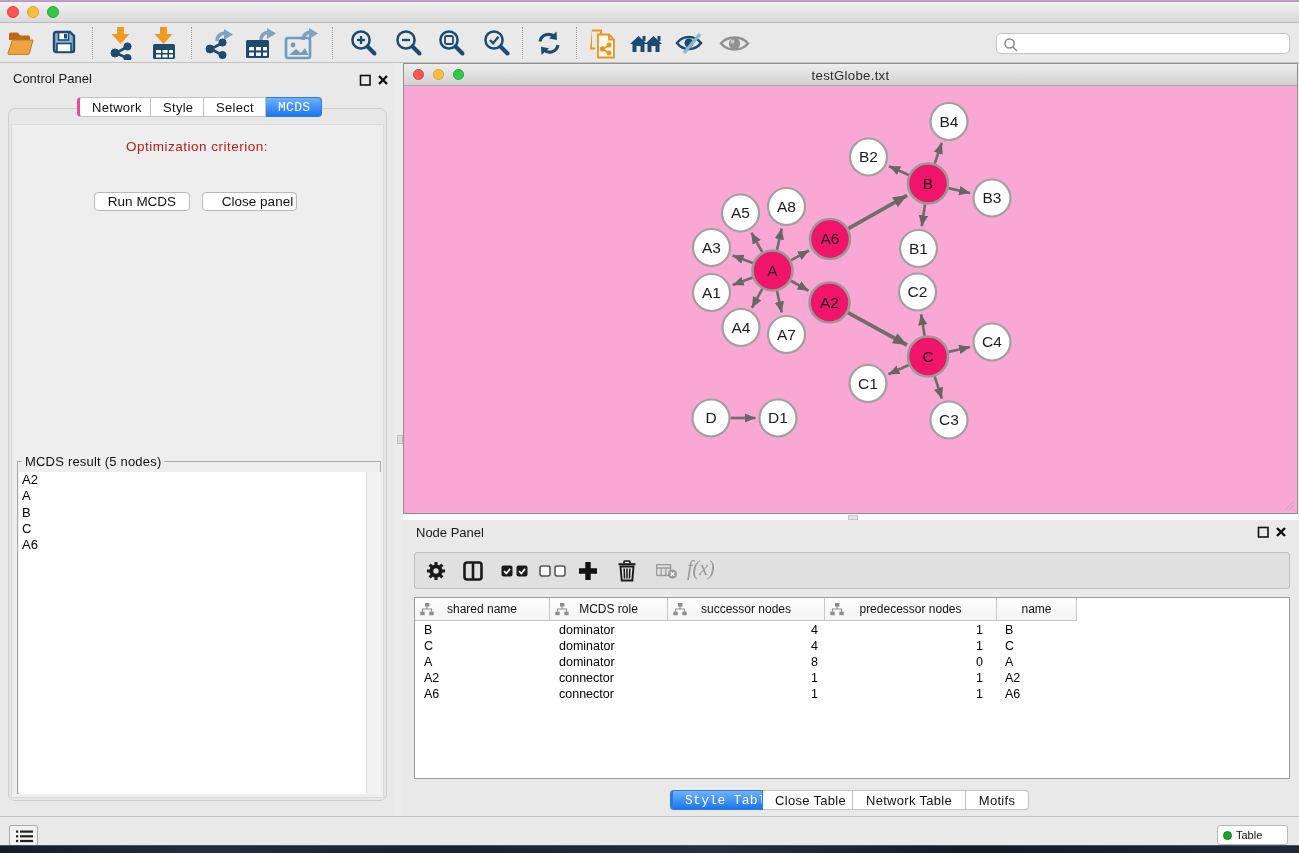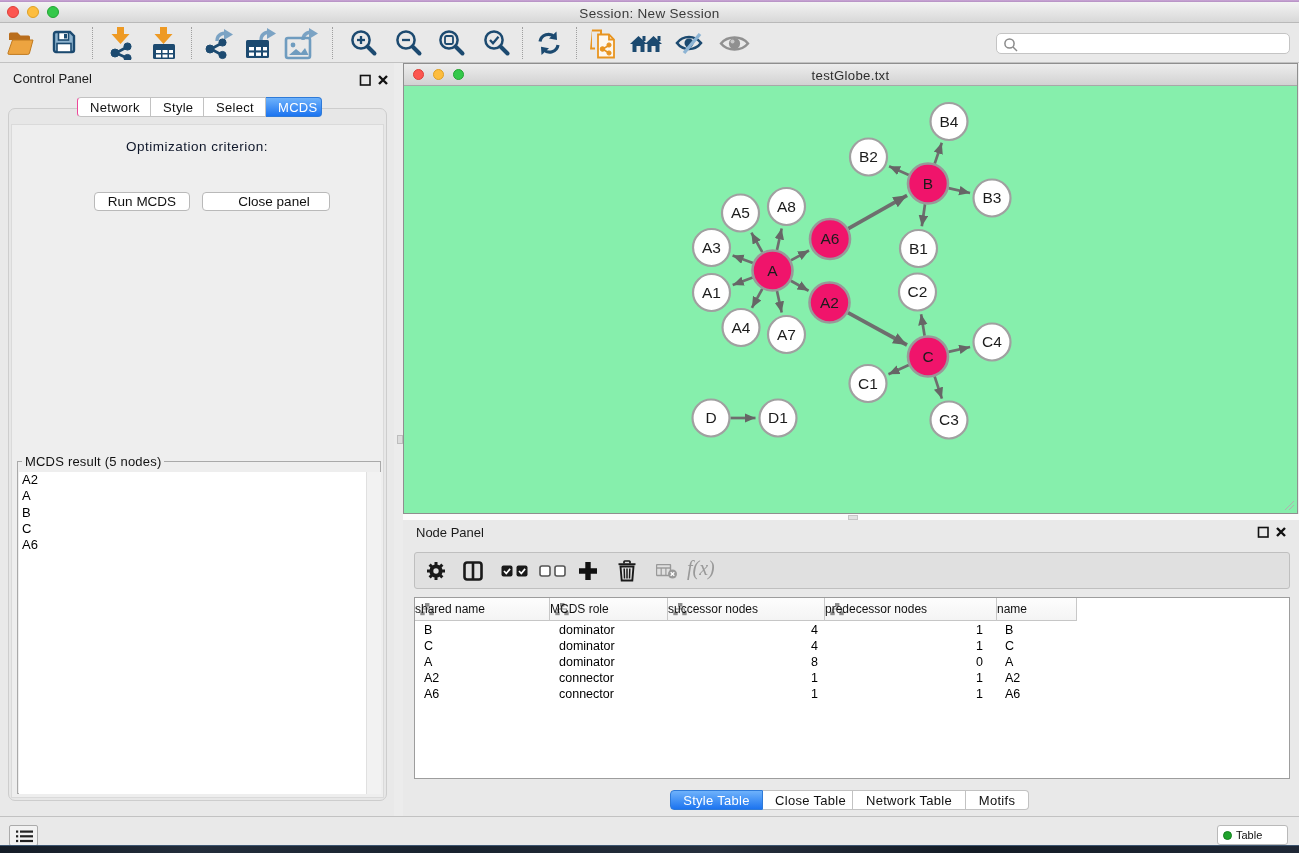--- a/index.html
+++ b/index.html
@@ -16,76 +16,75 @@
 #maintitle { position:absolute; left:0; right:0; top:4px; text-align:center; font-size:13.5px; letter-spacing:0.3px; color:#3a3a3a; }
 #toolbar { left:0; top:23px; width:1299px; height:40px; background:#e9e9e9; border-bottom:1px solid #c2c2c2; }
 .tdiv { position:absolute; top:4px; height:32px; width:0; border-left:1px dotted #9f9f9f; }
 #searchbox { position:absolute; left:996px; top:10px; width:294px; height:21px; background:#fff; border:1px solid #c4c4c4; border-radius:5px; }
 
 #ctrlpanel { left:0; top:63px; width:394px; height:753px; background:#e9e9e9; }
 #cp-title { position:absolute; left:13px; top:8px; font-size:13px; color:#1b1b1b; }
 .winbtns { position:absolute; top:11px; }
 #cp-tabs { position:absolute; left:77px; top:34px; height:20px; display:flex; font-size:13px; }
 .seg { background:#fff; border:1px solid #c2c2c2; border-left:none; padding:0 12px; line-height:19px; color:#111; text-align:center; letter-spacing:0.3px; white-space:nowrap; overflow:hidden; }
-.seg.first { border-left:1px solid #ec4899; border-radius:4px 0 0 4px; }
+.seg.first { border-left:3px solid #ec4899; border-radius:4px 0 0 4px; }
 .seg.last { border-radius:0 4px 4px 0; }
-.seg.sel { background:linear-gradient(#6eb2fb,#1c74f0); color:#fff; border-color:#2e7ad8; }
+.seg.sel { background:linear-gradient(#6eb2fb,#1c74f0); color:#fff; border-color:#2e7ad8;font-family:Liberation Mono, monospace; }
 #cp-pane { position:absolute; left:8px; top:45px; width:379px; height:693px; background:#e7e7e7; border:1px solid #cdcdcd; border-radius:7px; }
 #cp-inner { position:absolute; left:11px; top:61px; width:373px; height:674px; background:#eeeeee; border:1px solid #dadada; }
-#optlabel { position:absolute; left:0; width:100%; top:76px; text-align:center; font-size:13.5px; letter-spacing:0.5px; color:#0f172a; }
+#optlabel { position:absolute; left:0; width:100%; top:76px; text-align:center; font-size:13.5px; letter-spacing:0.5px; color:#b91c1c; }
 #dropdown { position:absolute; left:43px; top:95px; width:312px; height:21px; background:#fff; border:1px solid #b6b6b6; border-radius:5px; }
 #dropdown .txt { position:absolute; left:13px; top:3px; font-size:13px; letter-spacing:0.45px; color:#111; }
 #dropdown .step { position:absolute; right:-1px; top:-1px; width:18px; height:21px; background:linear-gradient(#4f96f7,#1d6ff2); border-radius:0 5px 5px 0; }
 .btn { position:absolute; top:129px; height:19px; background:#fff; border:1px solid #b9b9b9; border-radius:4px; font-size:13.5px; color:#111; text-align:center; line-height:17px; }
 #fieldset { position:absolute; left:17px; top:398px; width:364px; height:333px; border:1px solid #a9a9a9; }
 #legend { position:absolute; left:4px; top:-8px; background:#eeeeee; padding:0 3px; font-size:13px; letter-spacing:0.2px; color:#111; }
 #listbox { position:absolute; left:1px; top:10px; width:362px; height:322px; background:#fff; font-size:13px; color:#000; }
 #listbox .it { padding-left:3px; height:16.3px; line-height:16.3px; }
 #lb-scroll { position:absolute; right:0; top:0; width:15px; height:100%; background:#f2f2f2; border-left:1px solid #e0e0e0; }
 
 #vdiv { left:394px; top:63px; width:9px; height:753px; background:#ececec; }
 #vdiv .handle { position:absolute; left:3px; top:372px; width:6px; height:9px; background:#dcdcdc; border:1px solid #bdbdbd; }
 #desktop { left:403px; top:63px; width:896px; height:450px; background:#ececec; }
-#netwin { position:absolute; left:0; top:0; width:895px; height:451px; background:#86efac; border:1px solid #8f8f8f; }
+#netwin { position:absolute; left:0; top:0; width:895px; height:451px; background:#f9a8d4; border:1px solid #8f8f8f; }
 #netwin-tb { position:absolute; left:0; top:0; width:893px; height:22px; background:linear-gradient(#ededed,#d2d2d2); border-bottom:1px solid #a8a8a8; }
 #netwin-tb .t1 { left:9px; background:#fc5650; border:1px solid #dd3f38; width:11px; height:11px; top:5px;}
 #netwin-tb .t2 { left:29px; background:#fdbd3e; border:1px solid #dfa023; width:11px; height:11px; top:5px;}
 #netwin-tb .t3 { left:49px; background:#34c84a; border:1px solid #23a433; width:11px; height:11px; top:5px;}
 #netwin-title { position:absolute; left:0; right:0; top:4px; text-align:center; font-size:13.2px; letter-spacing:0.3px; color:#2e2e2e; }
 #hdiv { left:403px; top:514px; width:896px; height:6px; background:#fbfbfb; }
 #hdiv .handle { position:absolute; left:445px; top:1px; width:10px; height:5px; background:#e2e2e2; border:1px solid #c6c6c6; }
 
 #tablepanel { left:403px; top:520px; width:896px; height:296px; background:#e9e9e9; }
 #tp-title { position:absolute; left:13px; top:5px; font-size:13px; color:#1b1b1b; }
 #tp-toolbar { position:absolute; left:11px; top:32px; width:876px; height:37px; background:#e0e0e0; border:1px solid #bfbfbf; border-radius:3px; }
 #tp-table { position:absolute; left:11px; top:77px; width:876px; height:182px; background:#fff; border:1px solid #9d9d9d; }
 #tp-header { position:absolute; left:0; top:0; height:23px; background:linear-gradient(#fdfdfd,#f4f4f4); border-bottom:1px solid #c6c6c6; font-size:12px; color:#111; }
 .hcol { position:absolute; top:0; height:23px; border-right:1px solid #c8c8c8; }
-.hcol span { position:absolute; width:100%; text-align:left; top:4px; }
+.hcol span { position:absolute; width:100%; text-align:center; top:4px; }
 .hicon { position:absolute; left:5px; top:5px; }
 .trow { position:absolute; font-size:12.5px; color:#000; height:16px; line-height:16px; }
 
 #tp-tabs { position:absolute; left:267px; top:270px; height:20px; display:flex; font-size:13px; }
 
 #statusbar { left:0; top:816px; width:1299px; height:29px; background:#e9e9e9; border-top:1px solid #c2c2c2; }
 #listbtn { position:absolute; left:9px; top:8px; width:29px; height:21px; background:#f2f2f2; border:1px solid #ababab; border-radius:2px; }
 #membox { position:absolute; right:11px; top:8px; width:71px; height:20px; background:#fff; border:1px solid #b9b9b9; border-radius:3px; font-size:11px; color:#111; }
 #membox .dot { position:absolute; left:5px; top:5px; width:9px; height:9px; border-radius:50%; background:#1fa32c; border:1px solid #13811e; }
 #membox .mtxt { position:absolute; left:18px; top:3px; }
 #darkstrip { left:0; top:845px; width:1299px; height:8px; background:linear-gradient(90deg,#141c26,#232d3b 15%,#18222e 35%,#262f3d 55%,#131b25 75%,#1f2836 100%); border-top:1px solid #3c5571; }
 </style>
 </head>
 <body>
 <div id="app">
 <div id="topline" class="abs"></div>
 <div id="titlebar" class="abs">
   <div class="tl t1"></div>
       <div class="tl t2"></div>
       <div class="tl t3"></div>
-  <div id="maintitle">Session: New Session</div>
 </div>
 <div id="toolbar" class="abs">
 
 <svg class="abs" style="left:7px;top:7px" width="28" height="26" viewBox="0 0 28 26">
   <path d="M2,10 V4 a1.5,1.5 0 0 1 1.5,-1.5 h7 l3,3 h8 a1.5,1.5 0 0 1 1.5,1.5 v3" fill="#b96d1c"></path>
   <path d="M5.5,10 h20.5 l-3.5,13 a1.8,1.8 0 0 1 -1.8,1.4 H2.2 a1.2,1.2 0 0 1 -1.2,-1.5 z" fill="#eda440" stroke="#c07a20" stroke-width="1"></path>
 </svg>
 
 <svg class="abs" style="left:52px;top:7px" width="24" height="24" viewBox="0 0 24 24">
   <path d="M2,4 a2,2 0 0 1 2,-2 h14 l4,4 v14 a2,2 0 0 1 -2,2 h-16 a2,2 0 0 1 -2,-2 z" fill="#8fb4cf" stroke="#1c4a70" stroke-width="2.4"></path>
@@ -238,21 +237,21 @@
   <div id="cp-pane"></div>
   <div id="cp-inner"></div>
   <div id="cp-tabs">
     <div class="seg first" style="width:74px">Network</div>
     <div class="seg" style="width:53px">Style</div>
     <div class="seg" style="width:62px">Select</div>
     <div class="seg last sel" style="width:56px">MCDS</div>
   </div>
   <div id="optlabel">Optimization criterion:</div>
   <div class="btn" style="left:94px;width:96px;">Run MCDS</div>
-  <div class="btn" style="left:202px;width:128px;padding-left:16px;">Close panel</div>
+  <div class="btn" style="left:202px;width:95px;padding-left:16px;">Close panel</div>
   <div id="fieldset">
     <div id="listbox">
       <div class="it">A2</div>
           <div class="it">A</div>
           <div class="it">B</div>
           <div class="it">C</div>
           <div class="it">A6</div>
       <div id="lb-scroll"></div>
     </div>
     <div id="legend">MCDS result (5 nodes)</div>

